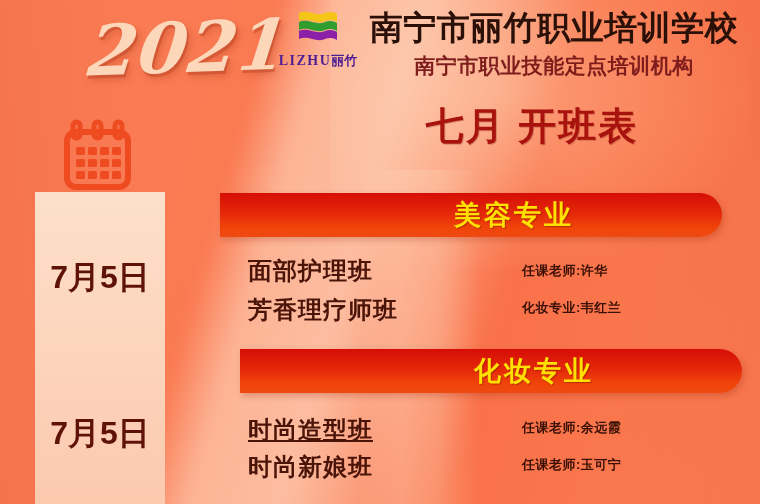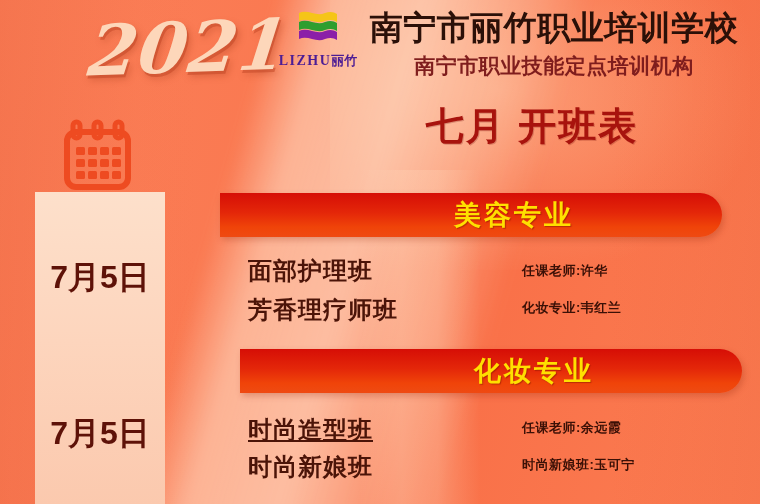--- a/index.html
+++ b/index.html
@@ -309,15 +309,15 @@
 
   <div class="banner banner-2"></div>
   <div class="banner-label banner-2">化妆专业</div>
 
   <div class="date-text date-2">7月5日</div>
 
   <div class="course-name row-b1">时尚造型班</div>
   <div class="teacher-name teacher-b1">任课老师:余远霞</div>
 
   <div class="course-name row-b2">时尚新娘班</div>
-  <div class="teacher-name teacher-b2">时尚新娘班:玉可宁</div>
+  <div class="teacher-name teacher-b2">任课老师:玉可宁</div>
 
 </div>
 
 </body></html>

